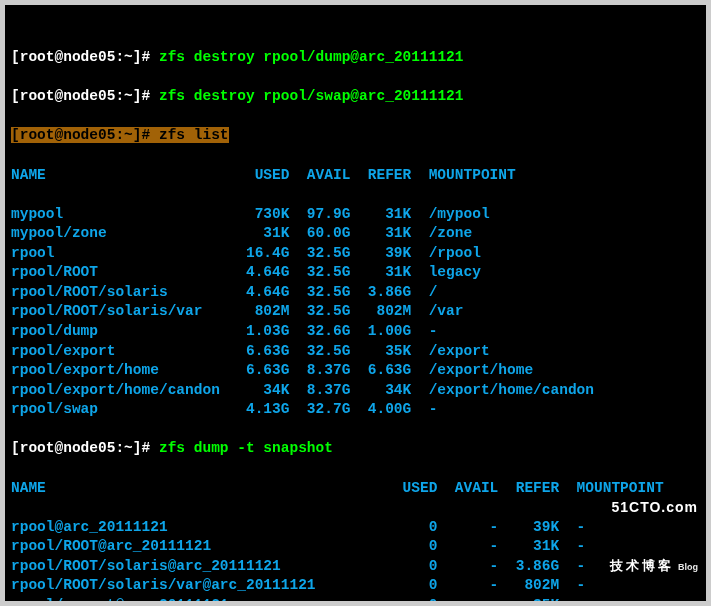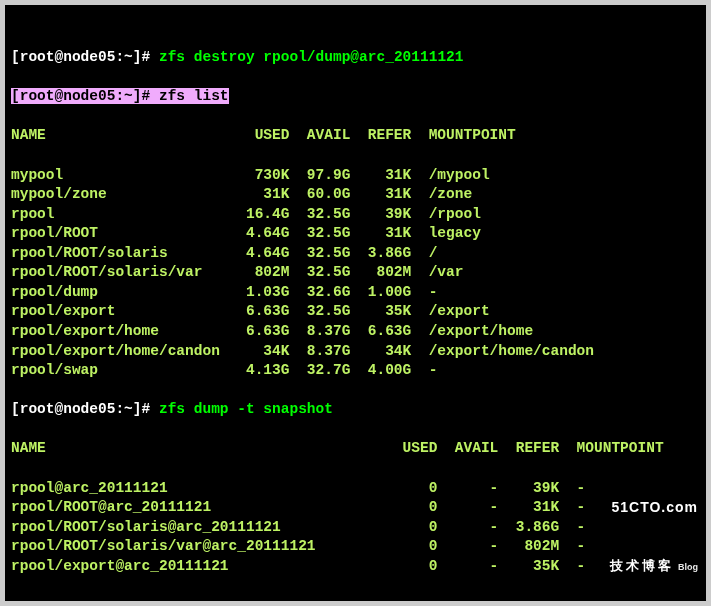--- a/index.html
+++ b/index.html
@@ -16,24 +16,24 @@
     width: 711px;
     height: 606px;
     background: #000;
     border: 5px solid #ccc;
     position: relative;
     overflow: hidden;
     padding: 4px 6px;
     white-space: pre;
   }
   .green { color: #00ff00; }
-  .cyan  { color: #bef264; }
+  .cyan  { color: #0ea5e9; }
   .white { color: #ffffff; }
   .hl {
-    background: #f0abfc;
+    background: #a16207;
     color: #000000;
   }
   .row { display: block; }
   .watermark {
     position: absolute;
     right: 8px;
     bottom: 6px;
     text-align: right;
     color: #ffffff;
     font-family: Arial, sans-serif;
@@ -44,20 +44,21 @@
   .watermark .big { font-size: 14px; letter-spacing: 1px; }
   .watermark .small { font-size: 13px; letter-spacing: 3px; }
   .watermark .tiny { font-size: 9px; letter-spacing: 0; opacity: .9; margin-top: 38px; }
 </style>
 </head>
 <body>
 
 <div class="window">
 
 <span class="row"><span class="white">[root@node05:~]#</span><span class="green"> </span><span class="green">zfs destroy rpool/dump@arc_20111121</span></span>
+<span class="row"><span class="white">[root@node05:~]#</span><span class="green"> </span><span class="green">zfs destroy rpool/swap@arc_20111121</span></span>
 <span class="row"><span class="hl"><span>[root@node05:~]#</span> <span>zfs list</span></span></span>
 <span class="row cyan" id="hdr1">NAME                        USED  AVAIL  REFER  MOUNTPOINT</span>
 <div id="zfs-list-body"><span class="row cyan">mypool                      730K  97.9G    31K  /mypool</span><span class="row cyan">mypool/zone                  31K  60.0G    31K  /zone</span><span class="row cyan">rpool                      16.4G  32.5G    39K  /rpool</span><span class="row cyan">rpool/ROOT                 4.64G  32.5G    31K  legacy</span><span class="row cyan">rpool/ROOT/solaris         4.64G  32.5G  3.86G  /</span><span class="row cyan">rpool/ROOT/solaris/var      802M  32.5G   802M  /var</span><span class="row cyan">rpool/dump                 1.03G  32.6G  1.00G  -</span><span class="row cyan">rpool/export               6.63G  32.5G    35K  /export</span><span class="row cyan">rpool/export/home          6.63G  8.37G  6.63G  /export/home</span><span class="row cyan">rpool/export/home/candon     34K  8.37G    34K  /export/home/candon</span><span class="row cyan">rpool/swap                 4.13G  32.7G  4.00G  -</span></div>
 <span class="row"><span class="white">[root@node05:~]#</span><span class="green"> </span><span class="green">zfs dump -t snapshot</span></span>
 <span class="row cyan" id="hdr2">NAME                                         USED  AVAIL  REFER  MOUNTPOINT</span>
 <div id="zfs-snap-body"><span class="row cyan">rpool@arc_20111121                              0      -    39K  -</span><span class="row cyan">rpool/ROOT@arc_20111121                         0      -    31K  -</span><span class="row cyan">rpool/ROOT/solaris@arc_20111121                 0      -  3.86G  -</span><span class="row cyan">rpool/ROOT/solaris/var@arc_20111121             0      -   802M  -</span><span class="row cyan">rpool/export@arc_20111121                       0      -    35K  -</span></div>
 
 
 <div class="watermark">
   <div class="big">51CTO.com</div>

